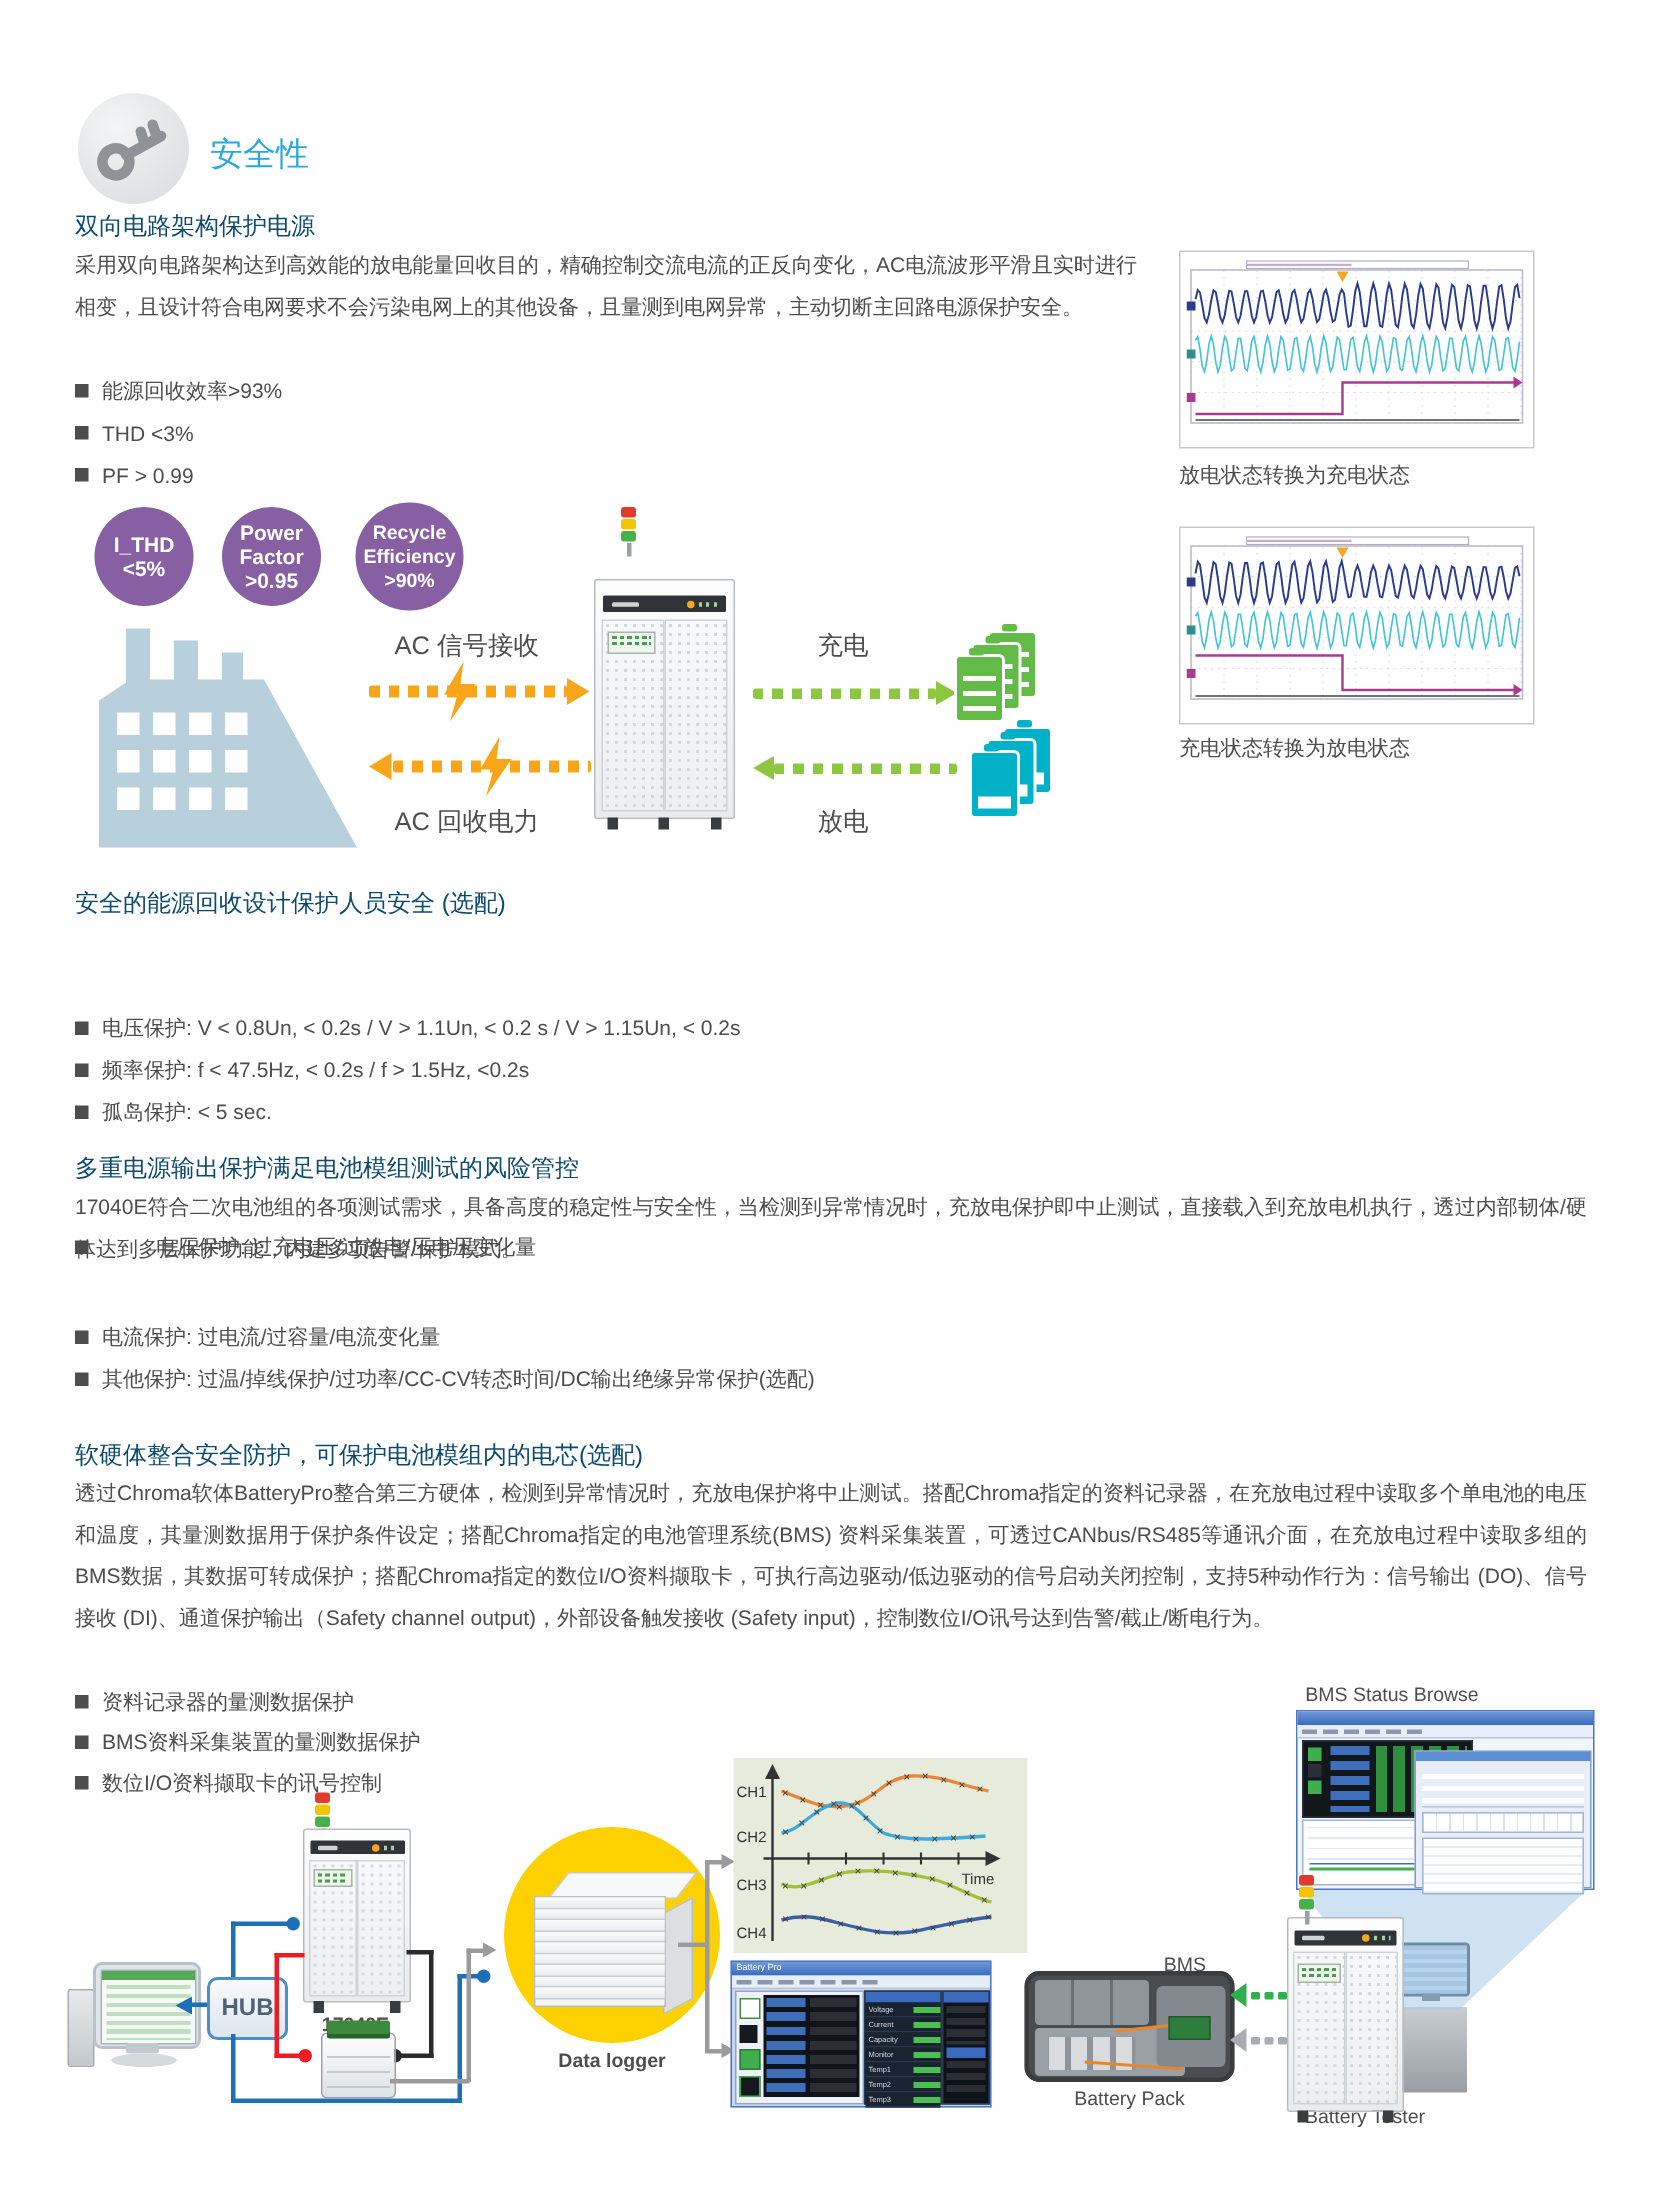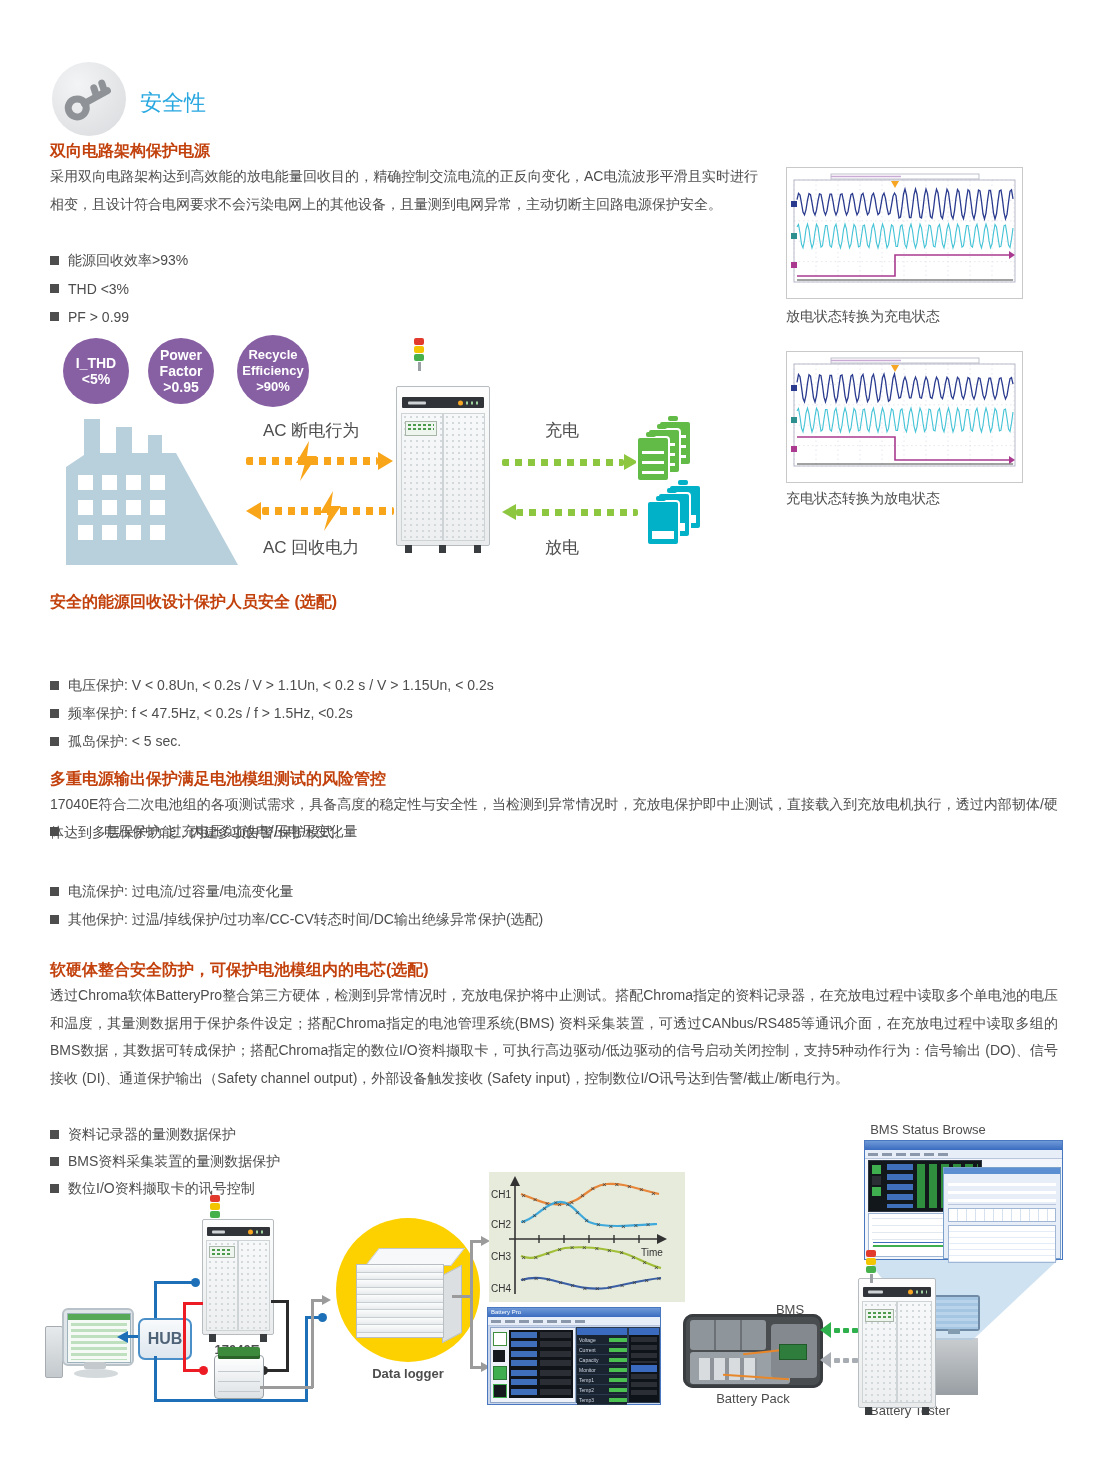--- a/index.html
+++ b/index.html
@@ -4,21 +4,21 @@
 <style>
   html,body{margin:0;padding:0;background:#fff;}
   .page{position:relative;width:1102px;height:1470px;background:#fff;overflow:hidden;
         font-family:"Liberation Sans","DejaVu Sans",sans-serif;color:#4d4d4d;}
   .abs{position:absolute;}
   
   .keycircle{left:52px;top:62px;width:74px;height:74px;border-radius:50%;
              background:radial-gradient(circle at 35% 30%,#f3f4f5,#d8dadd);}
   .h-title{left:140px;top:88px;font-size:22px;color:#29a8e0;}
   
-  .sec-title{font-size:16px;font-weight:bold;color:#c2410c;}
+  .sec-title{font-size:16px;font-weight:normal;color:#0c4a6e;}
   .body-txt{font-size:14px;line-height:27.5px;text-align:justify;color:#4d4d4d;}
   .bullet{font-size:14px;color:#4d4d4d;height:27px;display:flex;align-items:center;}
   .bullet .sq{display:inline-block;width:9px;height:9px;background:#4d4d4d;margin-right:9px;flex:0 0 auto;}
   
   .scope{background:#fff;border:1px solid #c9c9c9;padding:4px;}
   .scope svg{display:block;background:#fff;}
   .caption{font-size:14px;color:#4d4d4d;}
   
   .badge{border-radius:50%;background:#875fa3;color:#fff;display:flex;flex-direction:column;
          align-items:center;justify-content:center;font-weight:bold;font-size:14px;line-height:16px;text-align:center;}
@@ -257,21 +257,21 @@
           <rect x="68" y="95" width="15" height="15"></rect>
           <rect x="92" y="95" width="15" height="15"></rect>
         <rect x="20" y="120" width="15" height="15"></rect>
           <rect x="44" y="120" width="15" height="15"></rect>
           <rect x="68" y="120" width="15" height="15"></rect>
           <rect x="92" y="120" width="15" height="15"></rect>
       </g>
     </svg>
   </div>
 
-  <div class="abs diag-label" style="left:263px;top:419px;">AC 断电行为</div>
+  <div class="abs diag-label" style="left:263px;top:419px;">AC 信号接收</div>
   <div class="abs dash-o" style="left:246px;top:457px;width:132px;"></div>
   <div class="abs tip r-o" style="left:378px;top:452px;"></div>
   <div class="abs" style="left:296px;top:441px;">
     <svg width="24" height="40" viewBox="0 0 24 40">
         <polygon points="13,0 0,22 9,22 4,40 21,15 11,15" fill="#f9a51a"></polygon>
       </svg>
   </div>
   <div class="abs dash-o" style="left:262px;top:507px;width:132px;"></div>
   <div class="abs tip l-o" style="left:246px;top:502px;"></div>
   <div class="abs" style="left:320px;top:491px;">

